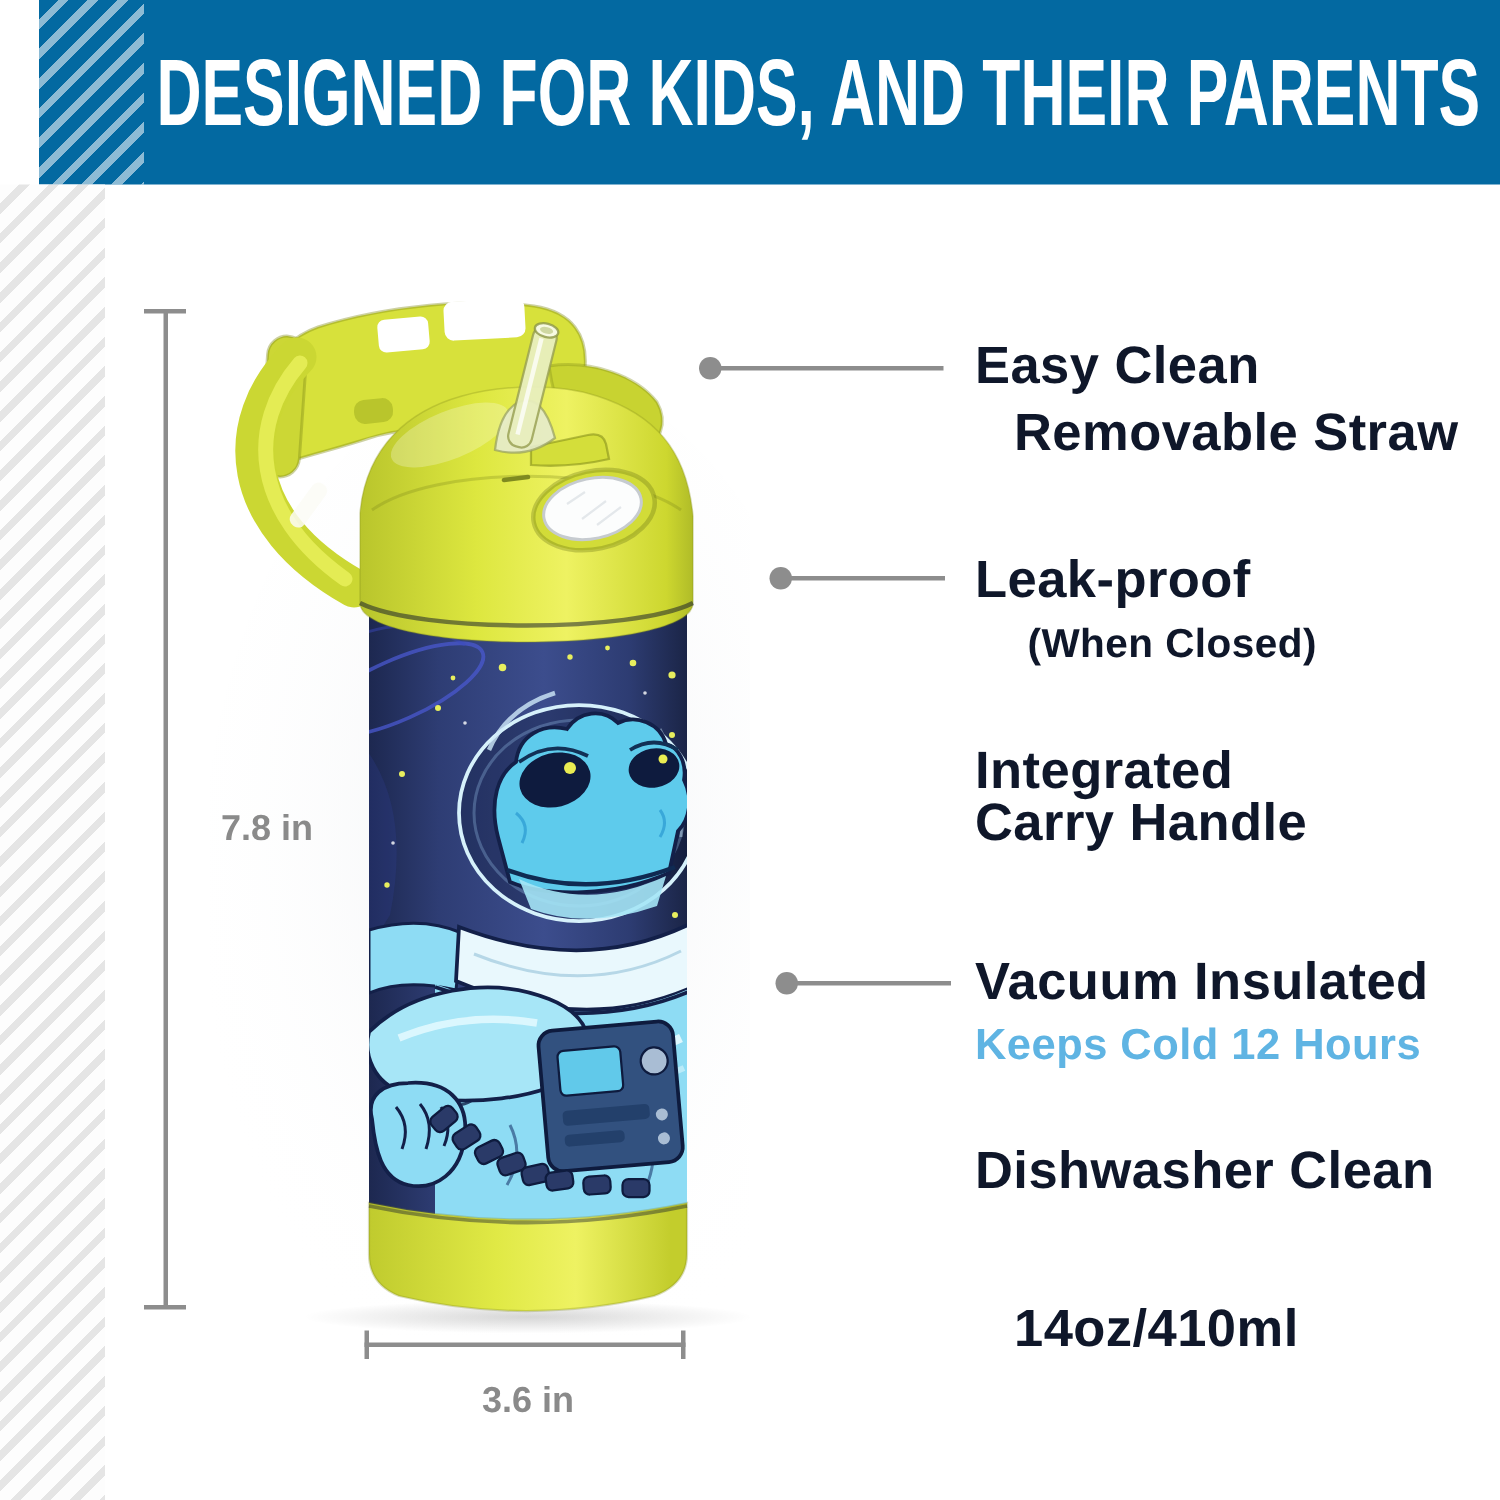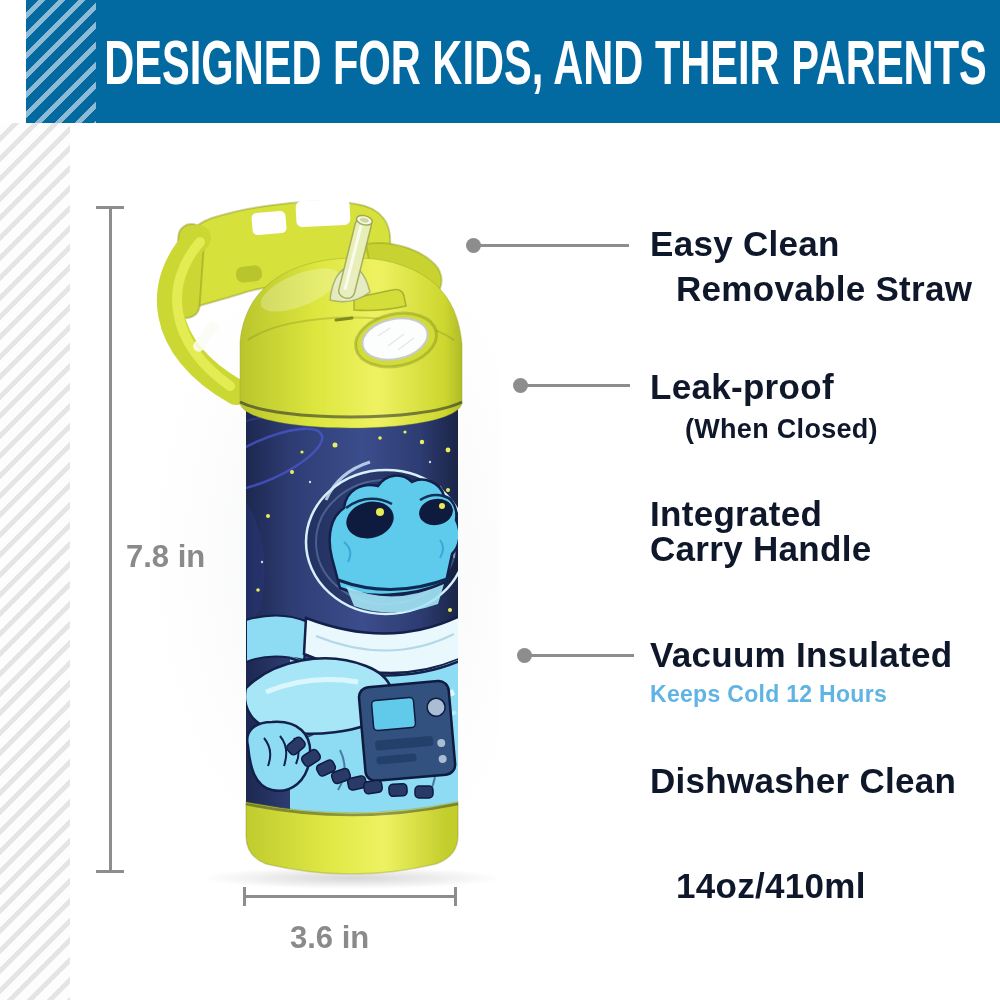--- a/index.html
+++ b/index.html
@@ -19,26 +19,26 @@
     background:repeating-linear-gradient(135deg,rgba(255,255,255,0) 0 9px,rgba(255,255,255,.55) 9px 14px);
   }
   .header-title {
     font-size:63px; font-weight:700; color:#ffffff; white-space:nowrap;
     transform:scaleX(.66); transform-origin:center; letter-spacing:0; margin-left:40px;
   }
 
   .feature { position:absolute; color:#0f172a; font-weight:700; letter-spacing:.3px; white-space:nowrap; }
   .f-lg   { font-size:35px; }
   .f-md   { font-size:27px; }
-  .f-blue { font-size:23px; color:#5fb4e3; }
+  .f-blue { font-size:29px; color:#5fb4e3; }
 
   .leader      { position:absolute; height:3px; background:#8d8d8d; }
   .leader-dot  { position:absolute; width:15px; height:15px; border-radius:50%; background:#8d8d8d; }
   .dim-line    { position:absolute; background:#8d8d8d; }
-  .dim-label   { position:absolute; color:#8a8a8a; font-weight:700; font-size:31px; white-space:nowrap; }
+  .dim-label   { position:absolute; color:#8a8a8a; font-weight:700; font-size:24px; text-align:center; white-space:nowrap; }
 
   .bottle-svg { position:absolute; left:140px; top:190px; width:360px; height:700px; }
 </style>
 </head>
 <body>
 
 <div class="header">
   <div class="header-stripes"></div>
   <div class="header-title">DESIGNED FOR KIDS, AND THEIR PARENTS</div>
 </div>

